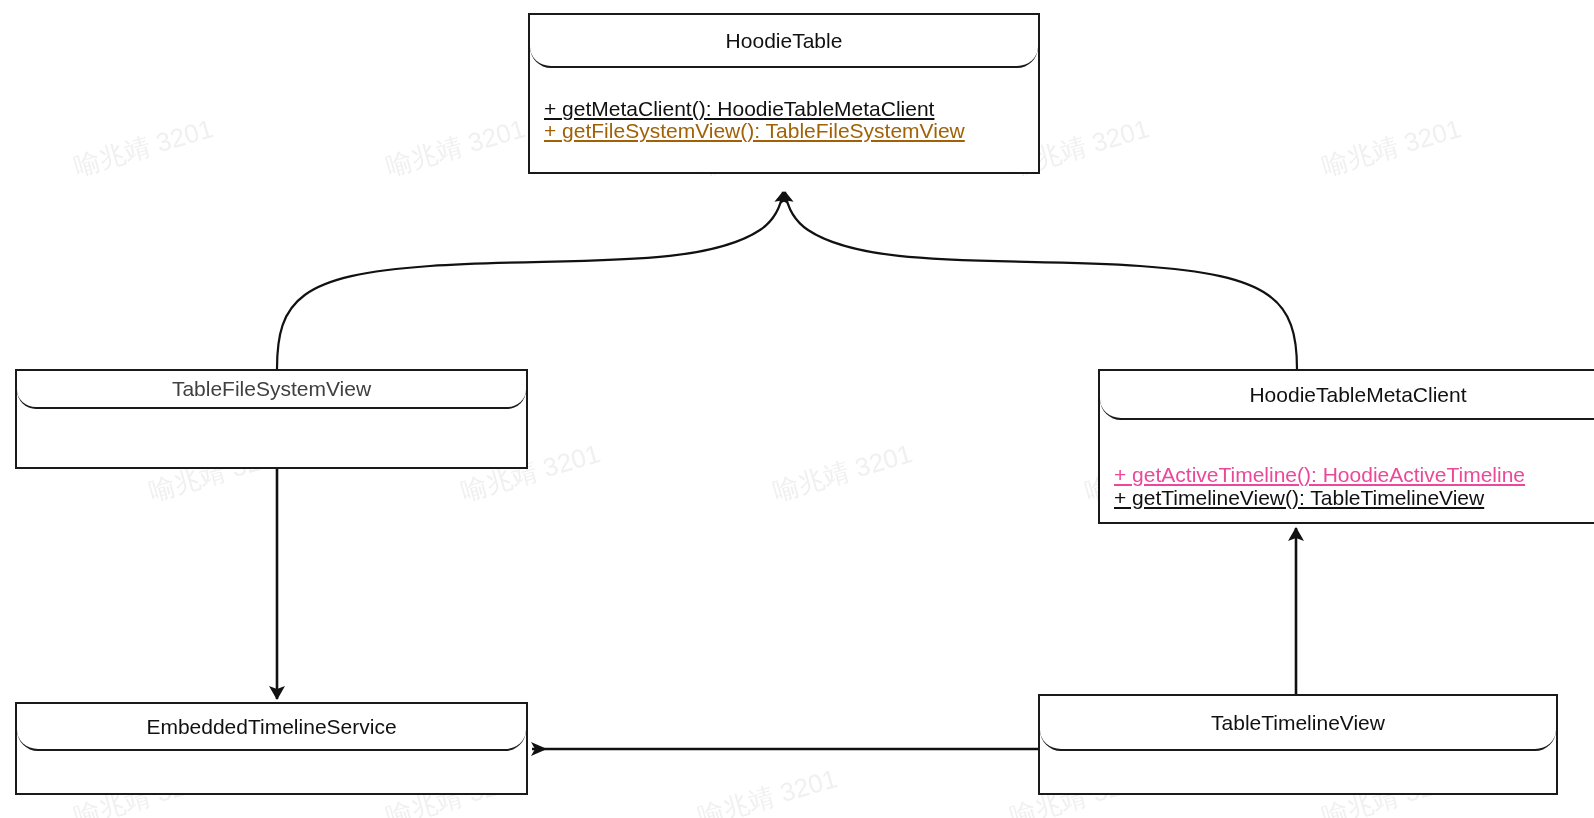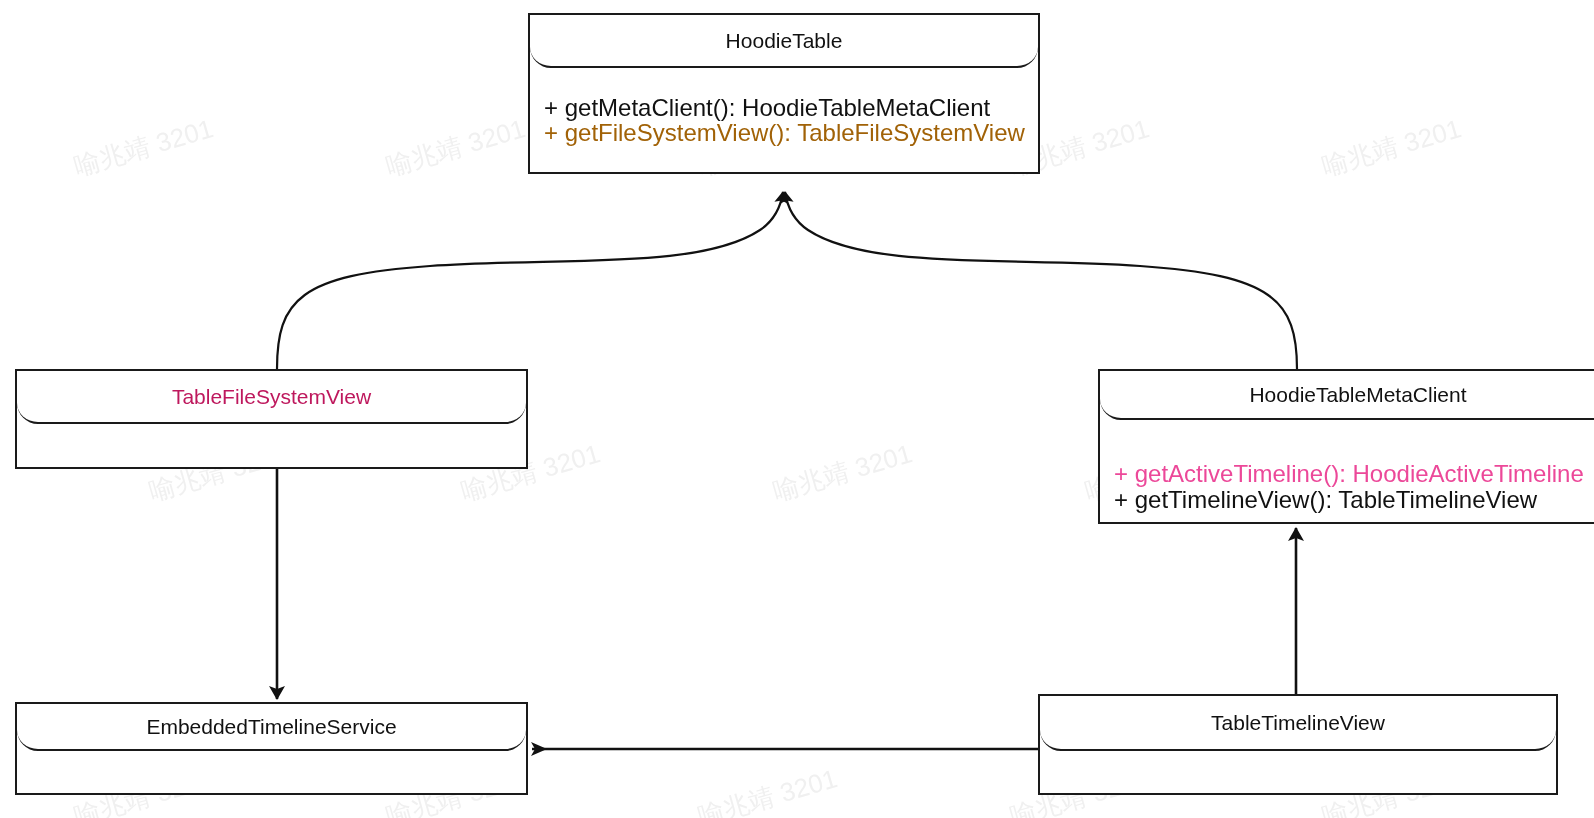--- a/index.html
+++ b/index.html
@@ -68,25 +68,26 @@
     border-radius: 21px;
   }
   .uml-members {
     box-sizing: border-box;
     width: 100%;
     display: flex;
     flex-direction: column;
     justify-content: center;
   }
   .uml-member {
-    font-size: 24px;
+    font-size: 21px;
     color: #111111;
     padding: 0 14px;
     white-space: nowrap;
     line-height: 1.05;
+    text-decoration: underline;
   }
   .uml-members.empty {
     min-height: 10px;
   }
 </style>
 </head>
 <body>
 
 <div id="canvas" style="background: rgb(255, 255, 255);">
 
@@ -134,21 +135,21 @@
 
   <div class="uml-class" id="box-0" style="left: 528px; top: 13px; width: 512px; height: 161px; border-color: rgb(26, 26, 26);">
     <div class="uml-title" style="height: 53px; border-bottom-color: rgb(26, 26, 26); color: rgb(17, 17, 17);">HoodieTable</div>
     <div class="uml-members" style="height: 104px;">
       <div class="uml-member" style="color: rgb(17, 17, 17);">+ getMetaClient(): HoodieTableMetaClient</div>
       <div class="uml-member" style="color: #a16207;">+ getFileSystemView(): TableFileSystemView</div>
     </div>
   </div>
 
   <div class="uml-class" id="box-1" style="left: 15px; top: 369px; width: 513px; height: 100px; border-color: rgb(26, 26, 26);">
-    <div class="uml-title" style="height: 53px; border-bottom-color: rgb(26, 26, 26); color: #be185d;">TableFileSystemView</div>
+    <div class="uml-title" style="height: 38px; border-bottom-color: rgb(26, 26, 26); color: #404040;">TableFileSystemView</div>
     <div class="uml-members empty" style="height: 43px;"></div>
   </div>
 
   <div class="uml-class" id="box-2" style="left: 1098px; top: 369px; width: 520px; height: 155px; border-color: rgb(26, 26, 26);">
     <div class="uml-title" style="height: 49px; border-bottom-color: rgb(26, 26, 26); color: rgb(17, 17, 17);">HoodieTableMetaClient</div>
     <div class="uml-members" style="height: 102px;">
       <div class="uml-member" style="color: #ec4899; margin-top: 31px;">+ getActiveTimeline(): HoodieActiveTimeline</div>
       <div class="uml-member" style="color: rgb(17, 17, 17);">+ getTimelineView(): TableTimelineView</div>
     </div>
   </div>

